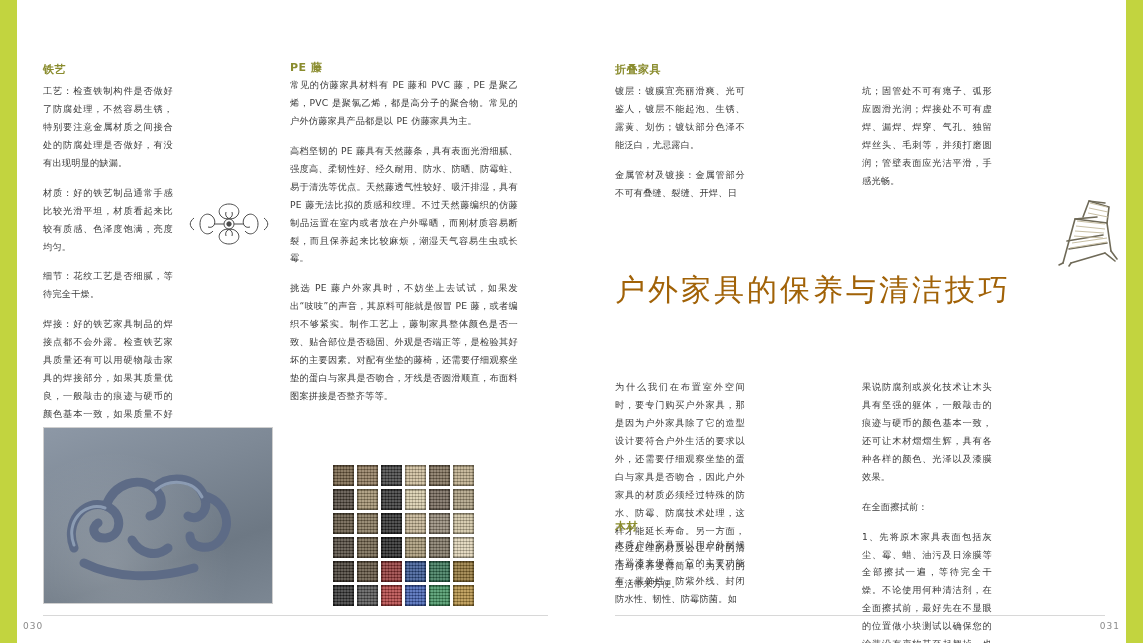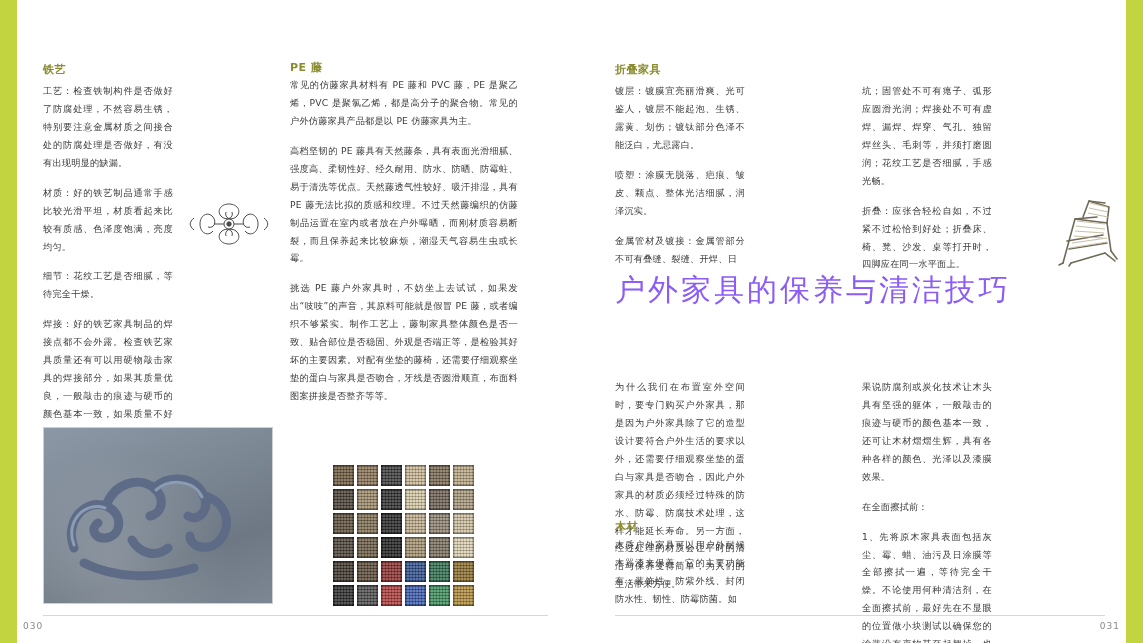--- a/index.html
+++ b/index.html
@@ -79,21 +79,21 @@
     color: #3a3a3a;
     text-align: justify;
     letter-spacing: 0.2px;
   }
   .col p { margin: 0 0 12px 0; }
 
   
   .display-title {
     position: absolute;
     font-size: 30px;
-    color: #8b5cf6;
+    color: #a16207;
     letter-spacing: 3px;
     font-family: "DejaVu Serif", "Liberation Serif", serif;
     font-weight: normal;
     white-space: nowrap;
   }
 
   
   .photo {
     position: absolute;
     border: 1px solid #cfcfcf;
@@ -242,27 +242,25 @@
     <div class="sw" style="background-color:#4d4d4d"></div>
     <div class="sw" style="background-color:#b03b3b"></div>
     <div class="sw" style="background-color:#3b5bb0"></div>
     <div class="sw" style="background-color:#3b8f5b"></div>
     <div class="sw" style="background-color:#b08a3b"></div>
   </div>
 
   <div class="sec-head" style="left:615px; top:62px;">折叠家具</div>
   <div class="col" style="left:615px; top:82px; width:130px;">
     <p>镀层：镀膜宜亮丽滑爽、光可鉴人，镀层不能起泡、生锈、露黄、划伤；镀钛部分色泽不能泛白，尤忌露白。</p>
-    <p>喷塑：涂膜无脱落、疤痕、皱皮、颗点、整体光洁细腻，润泽沉实。</p>
     <p>金属管材及镀接：金属管部分不可有叠缝、裂缝、开焊、日</p>
   </div>
 
   <div class="col" style="left:862px; top:82px; width:130px;">
-    <p>坑；固管处不可有瘪子、弧形应圆滑光润；焊接处不可有虚焊、漏焊、焊穿、气孔、独留焊丝头、毛刺等，并须打磨圆润；花纹工艺是否细腻，手感光畅。</p>
-    <p>折叠：应张合轻松自如，不过紧不过松恰到好处；折叠床、椅、凳、沙发、桌等打开时，四脚应在同一水平面上。</p>
+    <p>坑；固管处不可有瘪子、弧形应圆滑光润；焊接处不可有虚焊、漏焊、焊穿、气孔、独留焊丝头、毛刺等，并须打磨圆润；管壁表面应光洁平滑，手感光畅。</p>
   </div>
 
   <div class="photo photo-chair">
     <svg width="80" height="78" viewBox="0 0 80 78" xmlns="http://www.w3.org/2000/svg">
       <rect x="0" y="0" width="80" height="78" fill="#ffffff"></rect>
       <g stroke="#6f6a58" stroke-width="1.6" fill="none" stroke-linecap="round">
         <path d="M18 70 L 30 26 L 52 24"></path>
         <path d="M26 70 L 60 60"></path>
         <path d="M30 26 L 62 30 L 66 58"></path>
         <path d="M22 48 L 58 42"></path>

